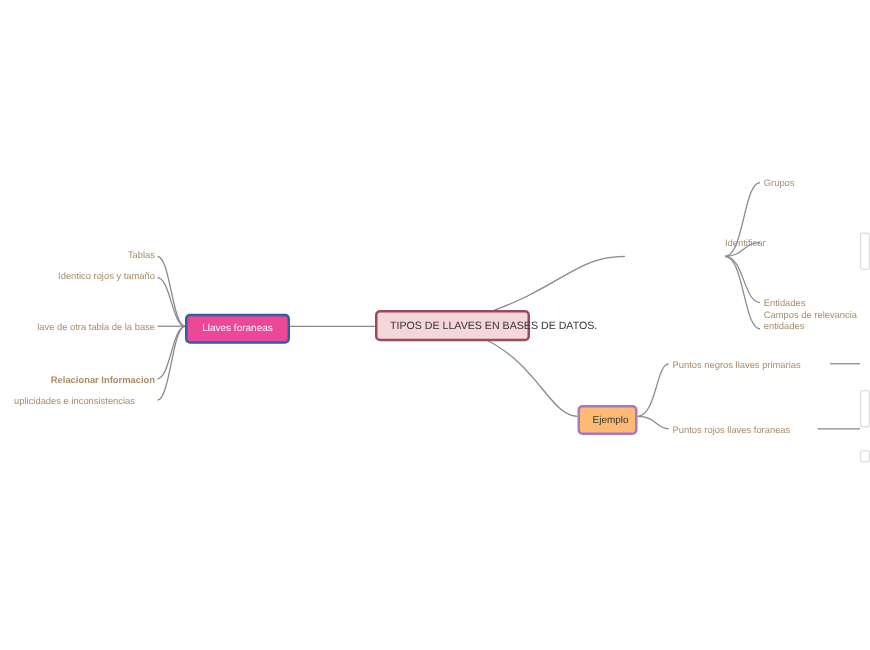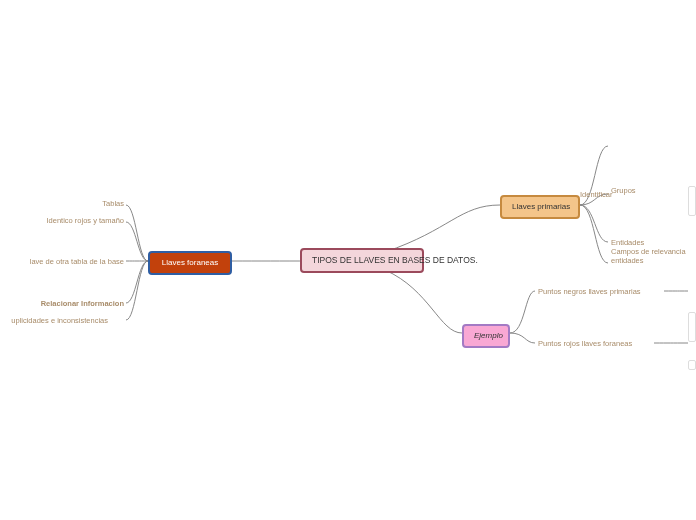--- a/index.html
+++ b/index.html
@@ -29,34 +29,33 @@
     text-align: center;
     white-space: nowrap;
   }
   .node.central {
     background: #f4d6db;
     border: 2px solid #9b4a5c;
     color: #333;
     font-size: 8.5px;
   }
   .node.foraneas {
-    background: #c2410c;
+    background: #ec4899;
     border: 2px solid #2f5ea3;
     color: #fff;
   }
   .node.primarias {
     background: #f4c58a;
     border: 2px solid #c68a3f;
     color: #333;
   }
   .node.ejemplo {
-    background: #f9a8d4;
+    background: #fdba74;
     border: 2px solid #a37ac4;
     color: #333;
-    font-style: italic;
   }
   .leaf {
     position: absolute;
     font-size: 7.5px;
     color: #a88c6a;
     white-space: nowrap;
     text-align: center;
   }
   .leaf.right { text-align: left; }
   .sidepanel {
@@ -102,31 +101,30 @@
 
     <path d="M 664 291 C 678 291 678 291 688 291"></path>
     <path d="M 654 343 C 670 343 670 343 688 343"></path>
   </g>
 </svg>
 
 <div class="node central" style="left:300px; top:248px; width:124px;">TIPOS DE LLAVES EN BASES DE DATOS.</div>
 
 <div class="node foraneas" style="left:148px; top:251px; width:84px;">Llaves foraneas</div>
 
-<div class="node primarias" style="left:500px; top:195px; width:80px;">Llaves primarias</div>
 
 <div class="node ejemplo" style="left:462px; top:324px; width:48px;">Ejemplo</div>
 
 <div class="leaf" style="right:572px; top:199px;">Tablas</div>
 <div class="leaf" style="right:572px; top:216px;">Identico rojos y tamaño</div>
 <div class="leaf" style="right:572px; top:257px;">lave de otra tabla de la base</div>
 <div class="leaf" style="right:572px; top:299px;font-weight:bold;">Relacionar Informacion</div>
 <div class="leaf" style="right:588px; top:316px;">uplicidades e inconsistencias</div>
 
-<div class="leaf right" style="left:611px; top:142px;margin-top:44px;">Grupos</div>
+<div class="leaf right" style="left:611px; top:142px;">Grupos</div>
 <div class="leaf right" style="left:580px; top:190px;">Identificar</div>
 <div class="leaf right" style="left:611px; top:238px;">Entidades</div>
 <div class="leaf right" style="left:611px; top:247px; white-space:pre;">Campos de relevancia
 entidades</div>
 
 <div class="leaf right" style="left:538px; top:287px;">Puntos negros llaves primarias</div>
 <div class="leaf right" style="left:538px; top:339px;">Puntos rojos llaves foraneas</div>
 
 <div class="sidepanel" style="top:186px;"></div>
 <div class="sidepanel" style="top:312px;"></div>

